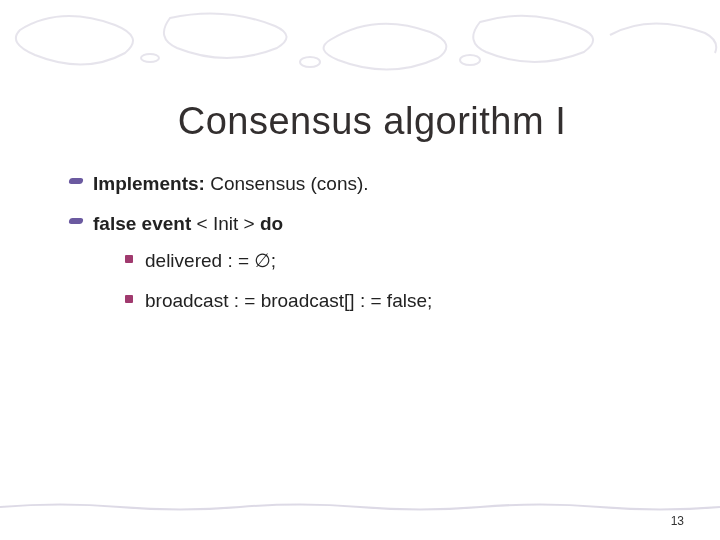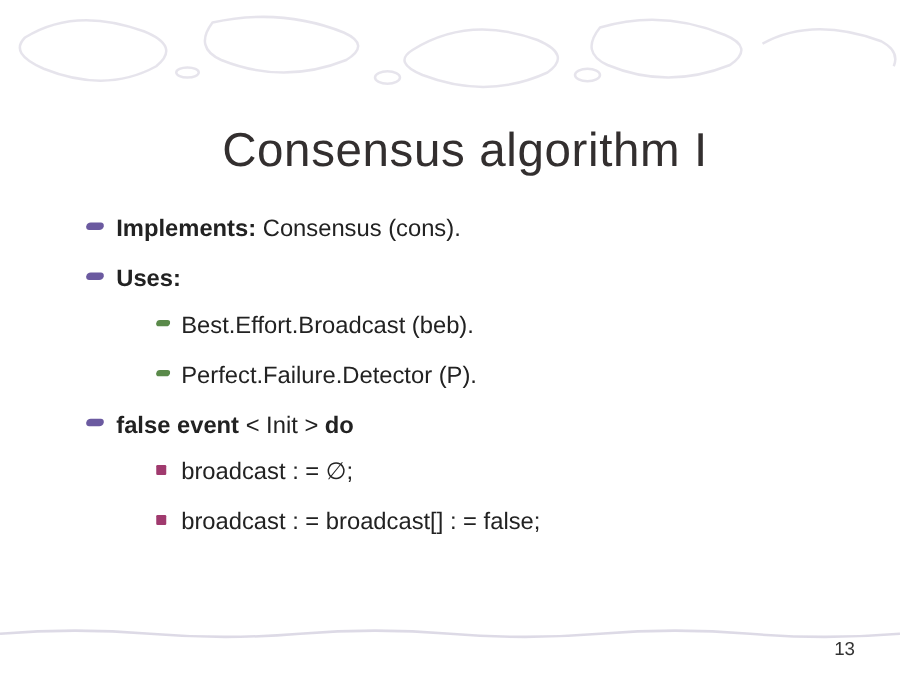--- a/index.html
+++ b/index.html
@@ -101,21 +101,21 @@
     left: 0; top: 7px;
     width: 8px; height: 8px;
     background: #a03a6e;
     border-radius: 1px;
   }
   .b { font-weight: 700; }
   .pagenum {
     position: absolute;
     right: 36px;
     bottom: 12px;
-    font-size: 15px;
+    font-size: 12px;
     color: #333;
     font-family: Arial, sans-serif;
   }
 </style>
 </head>
 <body>
 
 <div class="slide">
 
   <svg class="top-deco" viewBox="0 0 720 78" preserveAspectRatio="none">
@@ -132,32 +132,25 @@
   </svg>
 
   <h1 class="title">Consensus algorithm I</h1>
 
   <ul class="body">
 
     <li>
       <span class="b">Implements:</span><span>  Consensus (cons).</span>
     </li>
 
-    <li>
-      <span class="b">Uses:</span>
-      <ul class="sub green">
-        <li>Best.Effort.Broadcast (beb).</li>
-        <li>Perfect.Failure.Detector (P).</li>
-      </ul>
-    </li>
 
     <li>
       <span class="b">false event</span><span> &lt; Init &gt; </span><span class="b">do</span>
       <ul class="sub magenta">
-        <li>broadcast : = ∅;</li>
+        <li>delivered : = ∅;</li>
         <li>broadcast : = broadcast[] : = false;</li>
       </ul>
     </li>
 
   </ul>
 
   <svg class="bottom-deco" viewBox="0 0 720 10" preserveAspectRatio="none">
     <path d="M0 5 Q60 0 120 5 T240 5 T360 5 T480 5 T600 5 T720 5" stroke="#c7c2d6" stroke-width="2" fill="none"></path>
     <path d="M0 8 Q80 3 160 8 T320 8 T480 8 T640 8 T720 8" stroke="#d3ced f" stroke-width="1" fill="none" opacity="0.5"></path>
   </svg>

